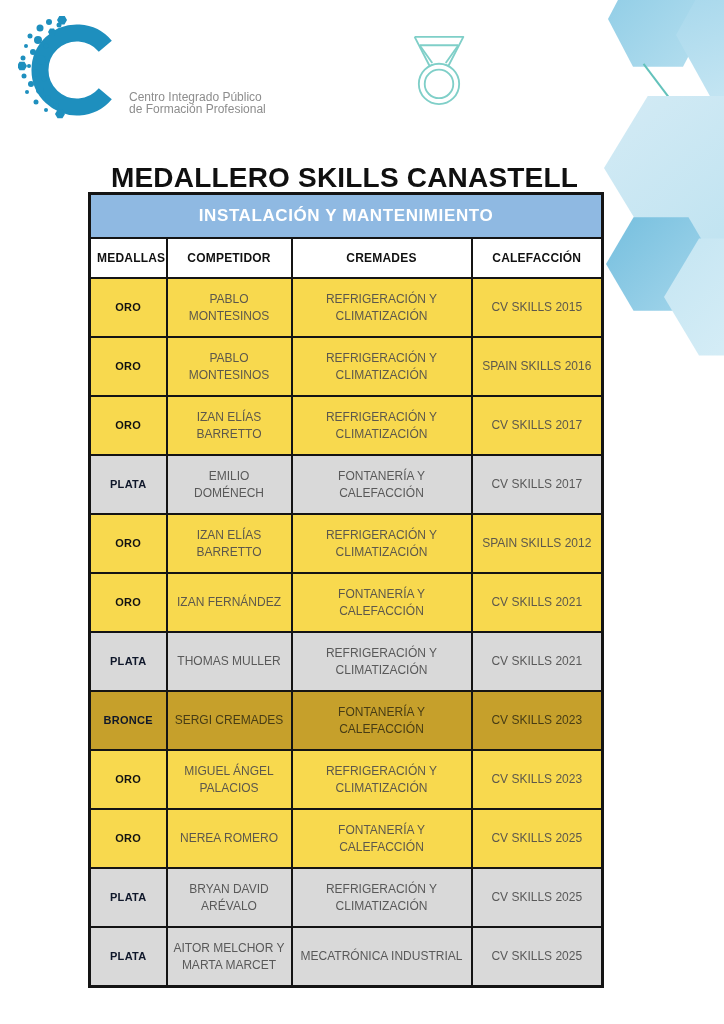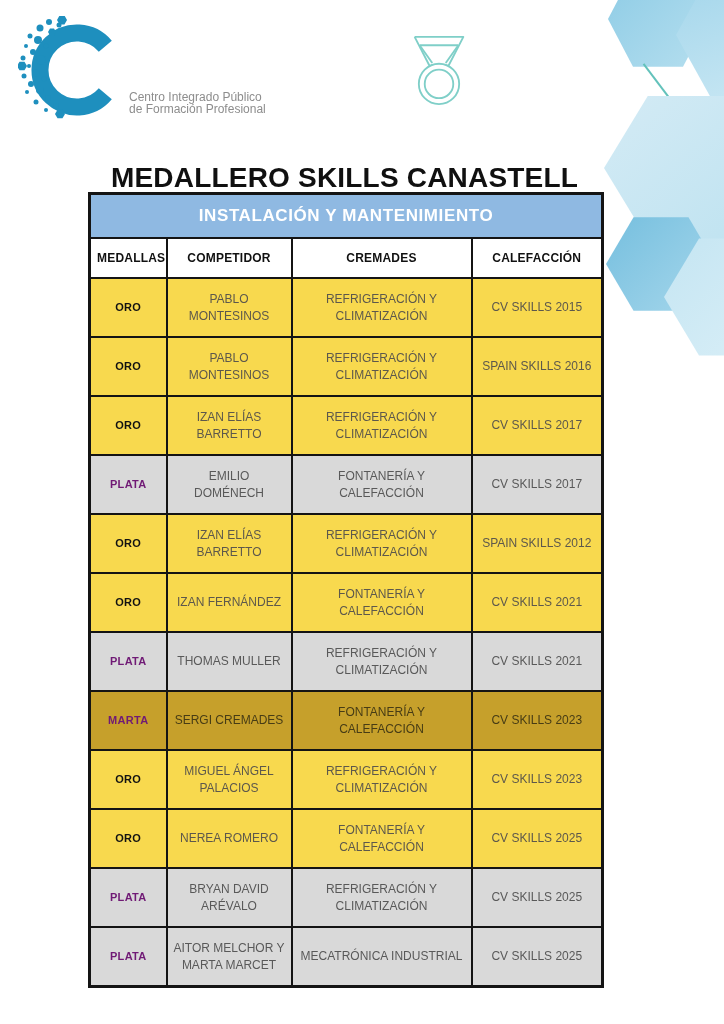--- a/index.html
+++ b/index.html
@@ -47,21 +47,21 @@
   }
   th.colhead{
     background:#ffffff; color:#111111; height:34px;
     font-size:12px; font-weight:bold; letter-spacing:0.2px;text-align:center;
   }
   .medal-table tbody td{height:53px; font-size:12px; line-height:1.4; color:#5d584c;}
   .medal-table tbody td.medal-cell{font-size:11px; font-weight:bold; color:#121212; letter-spacing:0.3px;}
   tr.tier-gold td{background:var(--gold);}
   tr.tier-silver td{background:var(--silver); color:#595959;}
   tr.tier-bronze td{background:var(--bronze); color:#473c15;}
-  tr.tier-silver td.medal-cell, tr.tier-bronze td.medal-cell{color:#701a75;}
+  tr.tier-silver td.medal-cell, tr.tier-bronze td.medal-cell{color:#0f172a;}
 </style>
 </head>
 <body>
 
 <div class="page">
 
   <div class="hex hex-a"></div>
   <div class="hex hex-b"></div>
   <div class="hex-line"></div>
   <div class="hex hex-c"></div>
@@ -172,21 +172,21 @@
       <td>FONTANERÍA Y CALEFACCIÓN</td>
       <td>CV SKILLS 2021</td>
     </tr>
         <tr class="tier-silver">
       <td class="medal-cell">PLATA</td>
       <td>THOMAS MULLER</td>
       <td>REFRIGERACIÓN Y CLIMATIZACIÓN</td>
       <td>CV SKILLS 2021</td>
     </tr>
         <tr class="tier-bronze">
-      <td class="medal-cell">MARTA</td>
+      <td class="medal-cell">BRONCE</td>
       <td>SERGI CREMADES</td>
       <td>FONTANERÍA Y CALEFACCIÓN</td>
       <td>CV SKILLS 2023</td>
     </tr>
         <tr class="tier-gold">
       <td class="medal-cell">ORO</td>
       <td>MIGUEL ÁNGEL PALACIOS</td>
       <td>REFRIGERACIÓN Y CLIMATIZACIÓN</td>
       <td>CV SKILLS 2023</td>
     </tr>

